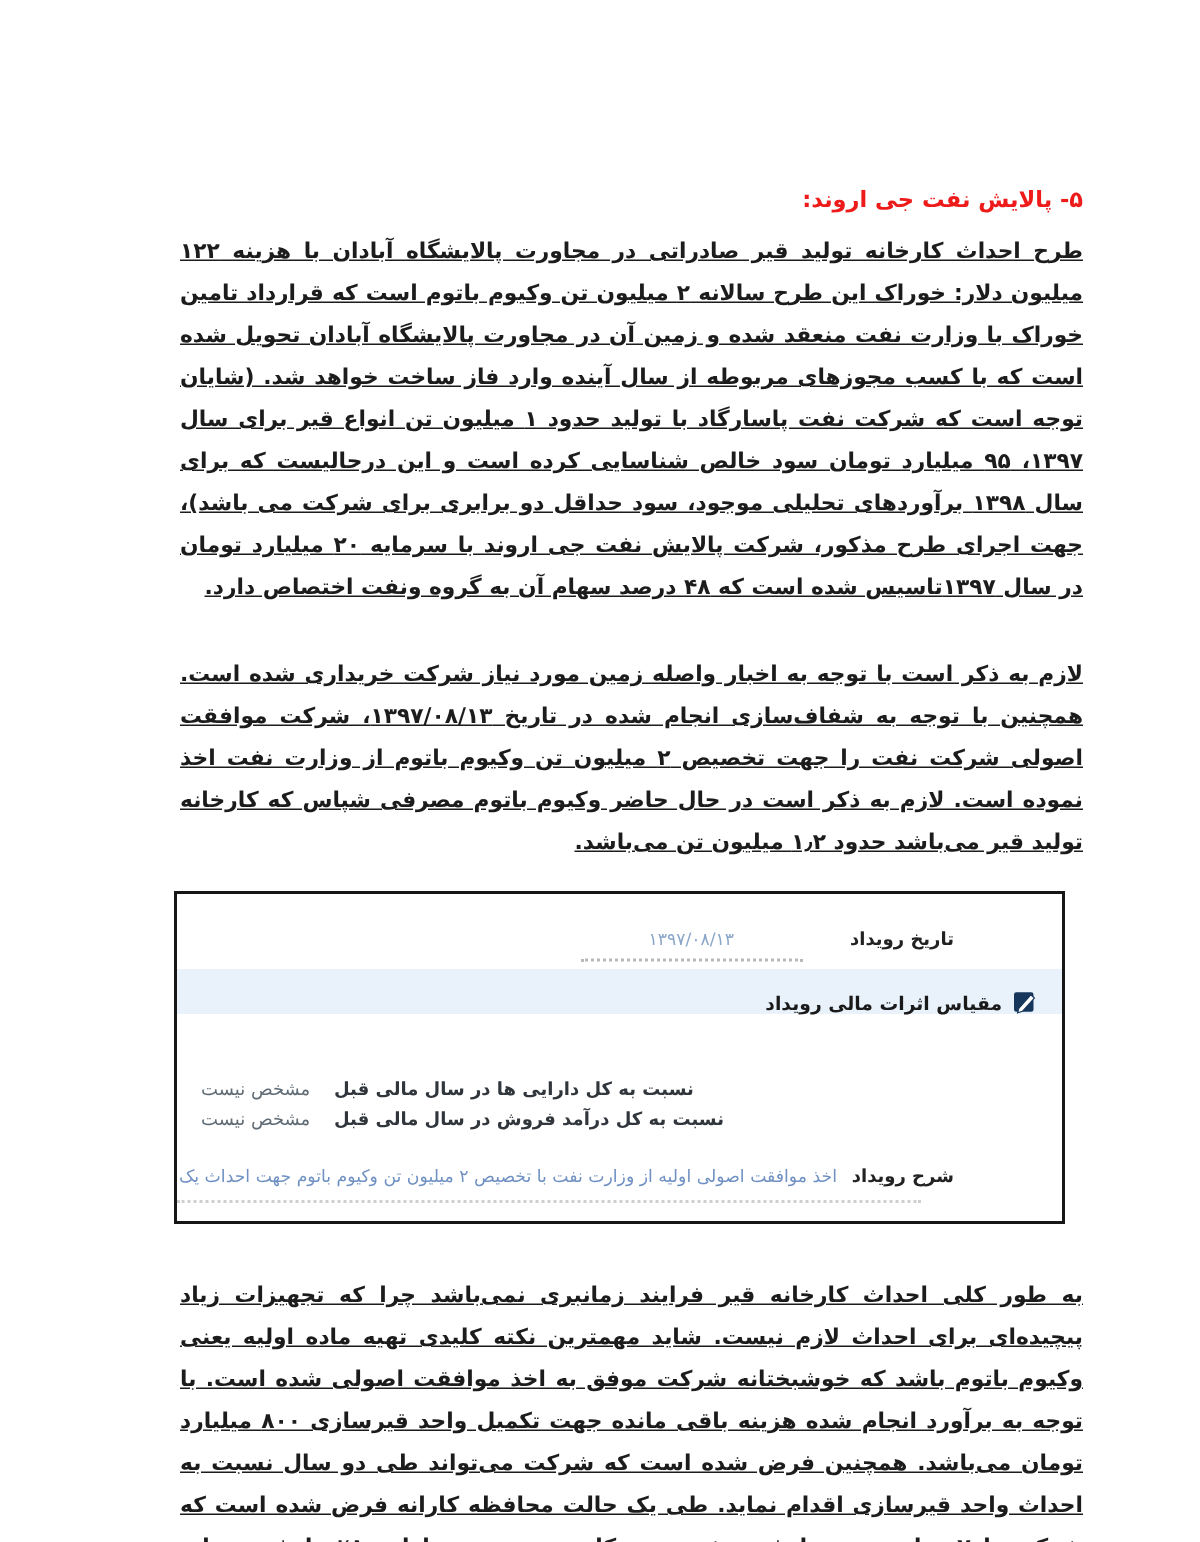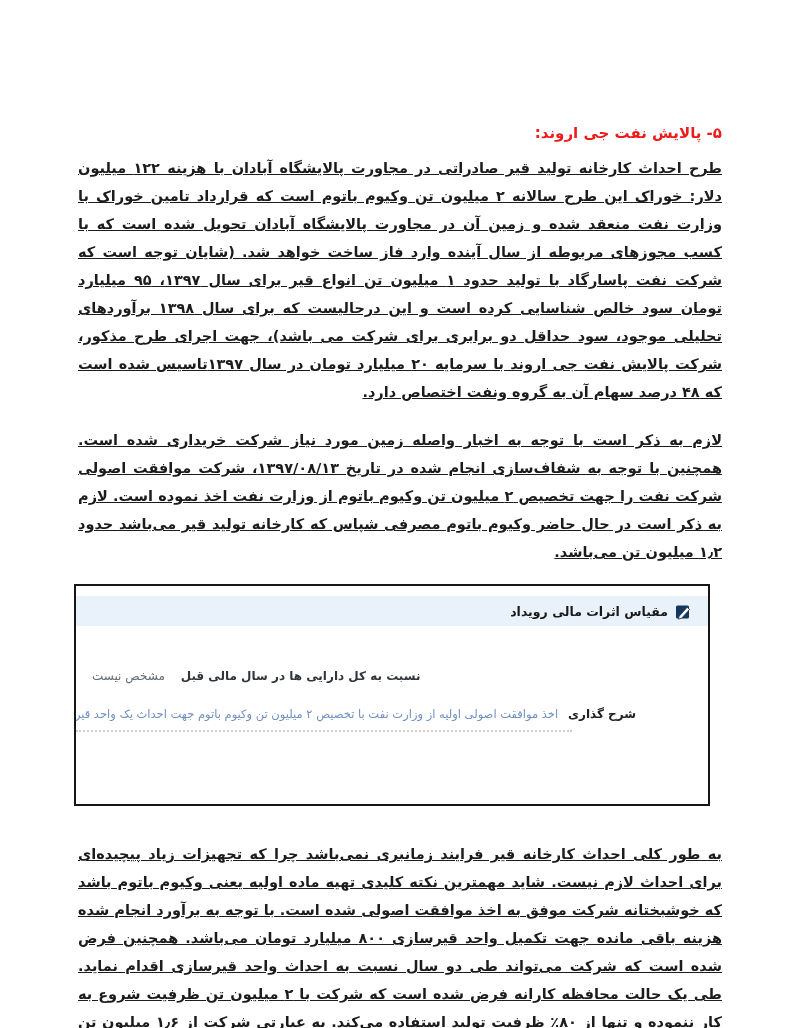--- a/index.html
+++ b/index.html
@@ -2,31 +2,31 @@
 <html lang="fa" dir="rtl"><head>
 <meta charset="utf-8">
 <style>
   html,body{margin:0;padding:0;background:#ffffff;}
   body{
     width:800px;height:1028px;overflow:hidden;
     font-family:"DejaVu Sans", sans-serif;
     direction:rtl;
     color:#1c1c1c;
   }
-  .sheet{width:800px;height:836px;background:#fff;box-sizing:border-box;padding:122px 78px 0 78px;}
+  .sheet{width:800px;height:836px;background:#fff;box-sizing:border-box;padding:122px 78px 0 120px;}
   .doc-heading{
     font-size:15px;font-weight:bold;color:#ee1b1b;
     margin:0;line-height:22px;
   }
   .para{
     margin:10px 0 0 0;
     font-size:14.5px;font-weight:bold;line-height:28px;
     text-align:justify;color:#1c1c1c;text-decoration:underline;
   }
-  .para.p2{margin-top:20px;}
+  .para.p2{margin-top:30px;}
   .para.p3{margin-top:34px;}
   
   .event-card{
     box-sizing:border-box;
     margin:18px 12px 0 -4px;
     height:222px;
     border:2px solid #161616;
     background:#fff;
     font-size:12px;
     overflow:hidden;
@@ -41,21 +41,21 @@
     display:inline-block;min-width:148px;text-align:center;
     margin-left:0;margin-right:28px;
     color:#8aa6c8;
     border-bottom:2px dotted #b9b9b9;
     padding-bottom:3px;
     font-size:11.5px;
   }
   .scale-band{
     margin-top:10px;height:30px;
     background:#e9f2fa;
-    display:flex;align-items:center;
+    display:flex;align-items:flex-end;
     padding:0 16px;gap:7px;
   }
   .scale-band .band-title{font-weight:bold;color:#1a1a1a;font-size:12.5px;}
   .edit-icon{width:17px;height:17px;display:inline-block;flex:0 0 auto;}
   .metrics{margin-top:40px;padding:0 100px 0 16px;}
   .metric-row{height:20px;line-height:20px;text-align:left;white-space:nowrap;}
   .metric-label{font-weight:bold;color:#30363c;}
   .metric-value{color:#5f6b75;margin-right:12px;}
   .desc-row{
     margin-top:19px;height:18px;line-height:18px;
@@ -78,40 +78,48 @@
 <div class="sheet">
 
   <h1 class="doc-heading">۵- پالایش نفت جی اروند:</h1>
 
   <p class="para p1">طرح احداث کارخانه تولید قیر صادراتی در مجاورت پالایشگاه آبادان با هزینه ۱۲۲ میلیون دلار: خوراک این طرح سالانه ۲ میلیون تن وکیوم باتوم است که قرارداد تامین خوراک با وزارت نفت منعقد شده و زمین آن در مجاورت پالایشگاه آبادان تحویل شده است که با کسب مجوزهای مربوطه از سال آینده وارد فاز ساخت خواهد شد. (شایان توجه است که شرکت نفت پاسارگاد با تولید حدود ۱ میلیون تن انواع قیر برای سال ۱۳۹۷، ۹۵ میلیارد تومان سود خالص شناسایی کرده است و این درحالیست که برای سال ۱۳۹۸ برآوردهای تحلیلی موجود، سود حداقل دو برابری برای شرکت می باشد)، جهت اجرای طرح مذکور، شرکت پالایش نفت جی اروند با سرمایه ۲۰ میلیارد تومان در سال ۱۳۹۷تاسیس شده است که ۴۸ درصد سهام آن به گروه ونفت اختصاص دارد.</p>
 
   <p class="para p2">لازم به ذکر است با توجه به اخبار واصله زمین مورد نیاز شرکت خریداری شده است. همچنین با توجه به شفاف‌سازی انجام شده در تاریخ ۱۳۹۷/۰۸/۱۳، شرکت موافقت اصولی شرکت نفت را جهت تخصیص ۲ میلیون تن وکیوم باتوم از وزارت نفت اخذ نموده است. لازم به ذکر است در حال حاضر وکیوم باتوم مصرفی شپاس که کارخانه تولید قیر می‌باشد حدود ۱٫۲ میلیون تن می‌باشد.</p>
 
   <div class="event-card">
 
+    <div class="date-row">
+      <span class="date-label">تاریخ رویداد</span>
+      <span class="date-value">۱۳۹۷/۰۸/۱۳</span>
+    </div>
 
     <div class="scale-band">
       <span class="edit-icon">
         <svg viewBox="0 0 17 17" width="17" height="17" aria-hidden="true">
           <rect x="1" y="2.5" width="13" height="13" rx="1.5" fill="#16365c"></rect>
           <path d="M4.2 13.2 L12.2 4.2 L14.6 6.4 L6.6 15.2 L3.4 16.2 Z" fill="#ffffff" stroke="#16365c" stroke-width="0.8"></path>
         </svg>
       </span>
       <span class="band-title">مقیاس اثرات مالی رویداد</span>
     </div>
 
     <div class="metrics">
       <div class="metric-row">
         <span class="metric-label">نسبت به کل دارایی ها در سال مالی قبل</span>
         <span class="metric-value">مشخص نیست</span>
       </div>
+      <div class="metric-row">
+        <span class="metric-label">نسبت به کل درآمد فروش در سال مالی قبل</span>
+        <span class="metric-value">مشخص نیست</span>
+      </div>
     </div>
 
     <div class="desc-row">
-      <span class="desc-label">شرح گذاری</span>
+      <span class="desc-label">شرح رویداد</span>
       <span class="desc-value">اخذ موافقت اصولی اولیه از وزارت نفت با تخصیص ۲ میلیون تن وکیوم باتوم جهت احداث یک واحد قیرسازی</span>
     </div>
 
     <div class="dotted-rule"></div>
 
   </div>
 
   <p class="para p3">به طور کلی احداث کارخانه قیر فرایند زمانبری نمی‌باشد چرا که تجهیزات زیاد پیچیده‌ای برای احداث لازم نیست. شاید مهمترین نکته کلیدی تهیه ماده اولیه یعنی وکیوم باتوم باشد که خوشبختانه شرکت موفق به اخذ موافقت اصولی شده است. با توجه به برآورد انجام شده هزینه باقی مانده جهت تکمیل واحد قیرسازی ۸۰۰ میلیارد تومان می‌باشد. همچنین فرض شده است که شرکت می‌تواند طی دو سال نسبت به احداث واحد قیرسازی اقدام نماید. طی یک حالت محافظه کارانه فرض شده است که شرکت با ۲ میلیون تن ظرفیت شروع به کار ننموده و تنها از ۸۰٪ ظرفیت تولید استفاده می‌کند. به عبارتی شرکت از ۱٫۶ میلیون تن ظرفیت استفاده می‌نماید. با توجه به وجود شرکت مشابه یعنی نفت پاسارگاد اقدام به ارزش گذاری شرکت</p>
 
 </div>

